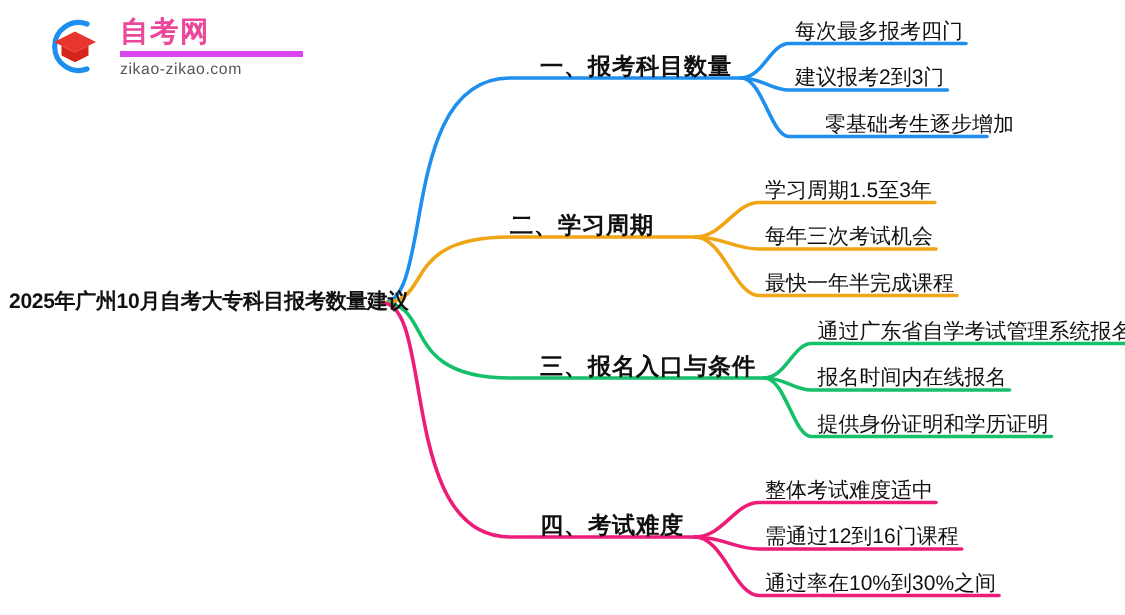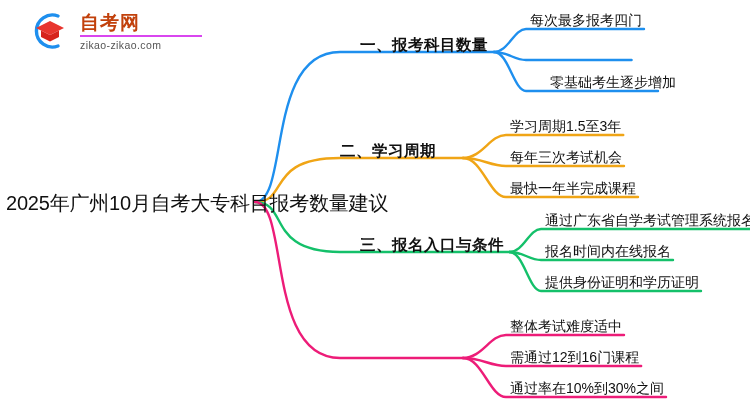--- a/index.html
+++ b/index.html
@@ -37,23 +37,23 @@
     display: flex;
     flex-direction: column;
     justify-content: center;
     line-height: 1;
     padding-top: 2px;
   }
   #logo-title {
     font-size: 19px;
     font-weight: bold;
     letter-spacing: 1px;
-    color: #c2410c;
+    color: #ec4899;
     padding-bottom: 3px;
-    border-bottom: 2px solid #d946ef;
+    border-bottom: 4px solid #d946ef;
     width: 122px;
   }
   #logo-domain {
     font-size: 10.5px;
     color: #555555;
     letter-spacing: 0.4px;
     padding-top: 3px;
   }
 
   
@@ -74,22 +74,22 @@
     height: 410px;
   }
   .node-label {
     position: absolute;
     white-space: nowrap;
     font-size: 15px;
     color: #101010;
     line-height: 1;
   }
   #root-label {
-    font-size: 20px;
-    font-weight: normal;
+    font-size: 14px;
+    font-weight: bold;
     left: 6px;
     top: 193px;
     letter-spacing: -0.2px;
   }
   .branch-label {
     font-size: 15.5px;
     font-weight: bold;
     letter-spacing: 0.5px;
   }
   .leaf-label {
@@ -130,26 +130,28 @@
       <path d="M255 202 C289.5 202, 265.5 358, 340 358 L463 358" stroke="#ED1C78"></path>
       <path d="M463 358 C482.35 358, 489.66 335, 506 335 L624 335" stroke="#ED1C78"></path>
       <path d="M463 358 C482.35 358, 489.66 366, 506 366 L641.15625 366" stroke="#ED1C78"></path>
       <path d="M463 358 C482.35 358, 489.66 397, 506 397 L666.046875 397" stroke="#ED1C78"></path>
     </g>
 </svg>
 
 <div id="text-layer">
   <div class="node-label" id="root-label">2025年广州10月自考大专科目报考数量建议</div>
 <div class="node-label leaf-label" style="left: 530px; top: 13px;">每次最多报考四门</div>
+    <div class="node-label leaf-label" style="left: 530px; top: 44px;">建议报考2到3门</div>
     <div class="node-label leaf-label" style="left: 550px; top: 75px;">零基础考生逐步增加</div>
     <div class="node-label branch-label" style="left: 360px; top: 37px;">一、报考科目数量</div>
     <div class="node-label leaf-label" style="left: 510px; top: 119px;">学习周期1.5至3年</div>
     <div class="node-label leaf-label" style="left: 510px; top: 150px;">每年三次考试机会</div>
     <div class="node-label leaf-label" style="left: 510px; top: 181px;">最快一年半完成课程</div>
     <div class="node-label branch-label" style="left: 340px; top: 143px;">二、学习周期</div>
     <div class="node-label leaf-label" style="left: 545px; top: 213px;">通过广东省自学考试管理系统报名</div>
     <div class="node-label leaf-label" style="left: 545px; top: 244px;">报名时间内在线报名</div>
     <div class="node-label leaf-label" style="left: 545px; top: 275px;">提供身份证明和学历证明</div>
     <div class="node-label branch-label" style="left: 360px; top: 237px;">三、报名入口与条件</div>
     <div class="node-label leaf-label" style="left: 510px; top: 319px;">整体考试难度适中</div>
     <div class="node-label leaf-label" style="left: 510px; top: 350px;">需通过12到16门课程</div>
     <div class="node-label leaf-label" style="left: 510px; top: 381px;">通过率在10%到30%之间</div>
+    <div class="node-label branch-label" style="left: 360px; top: 343px;">四、考试难度</div>
   </div>
 
 </body></html>

